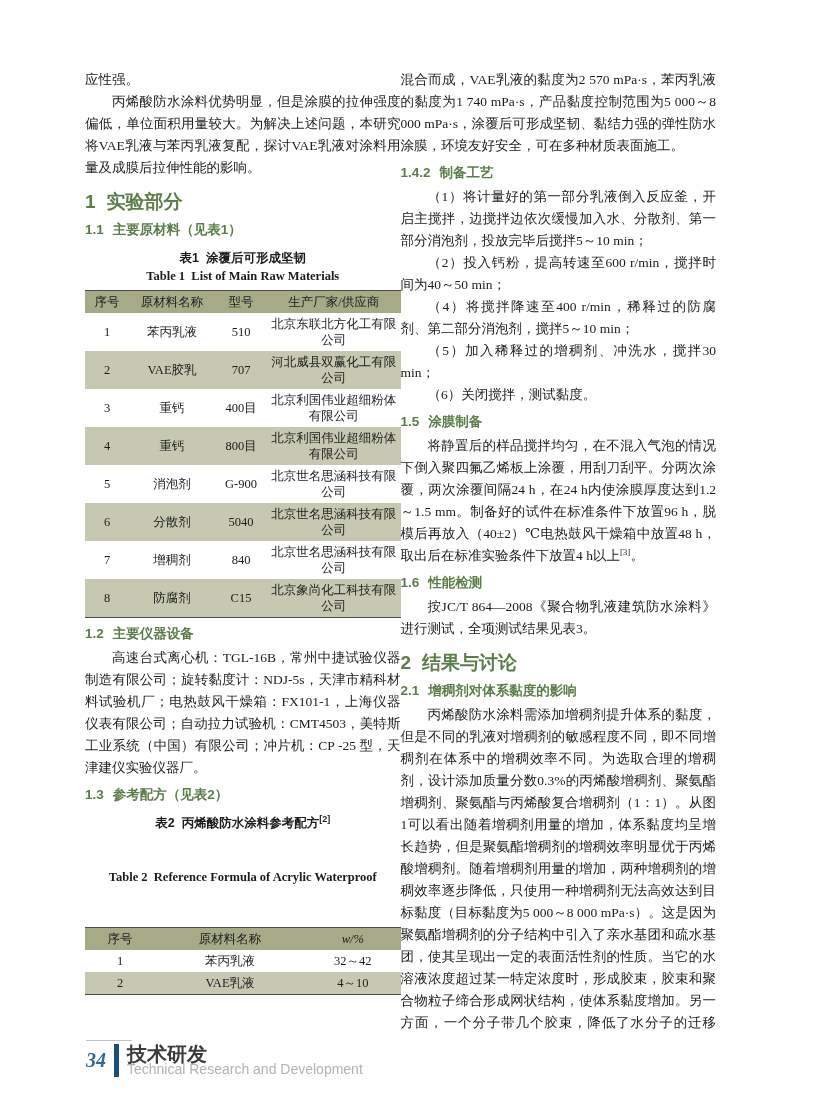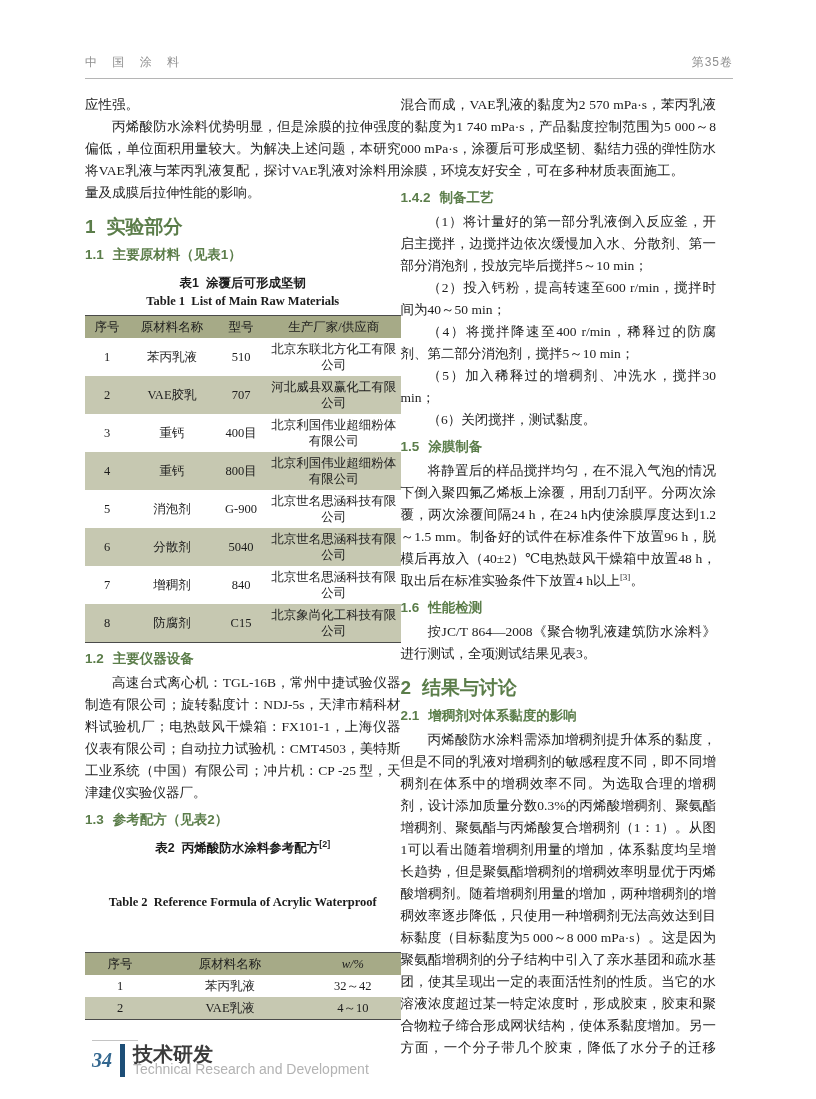--- a/index.html
+++ b/index.html
@@ -49,21 +49,21 @@
   table.tbl {
     width: 100%; border-collapse: collapse; table-layout: fixed;
     font-size: 12.5px; line-height: 16px; text-align: center;
     border-top: 1.5px solid #4a4a4a; border-bottom: 1.5px solid #4a4a4a;
   }
   table.tbl th, table.tbl td { padding: 3px 1px; font-weight: normal; vertical-align: middle; }
   table.tbl thead tr { background: #a6aa87; }
   table.tbl tbody tr:nth-child(even) { background: #c6c8b1; }
   .ital { font-style: italic; }
 
-  .footer { position: absolute; left: 92px; top: 1040px; }
+  .footer { position: absolute; left: 86px; top: 1040px; }
   .footer-rule { width: 46px; border-top: 1px solid #c4c4c4; margin-bottom: 3px; }
   .footer-row { display: flex; align-items: center; }
   .page-num {
     font-family: "Liberation Serif", "DejaVu Serif", serif;
     font-style: italic; font-weight: bold;
     font-size: 20px; color: #33678f; padding-right: 8px;
   }
   .footer-bar { width: 5px; height: 33px; background: #1d4e77; margin-right: 8px; }
   .footer-section-cn {
     font-family: "Liberation Sans", "DejaVu Sans", sans-serif;
@@ -73,24 +73,20 @@
     font-family: Liberation Sans, sans-serif;
     font-size: 14px; color: #b3b3b3; line-height: 12px;
   }
 </style>
 </head>
 <body>
 
 <div class="page">
   <div class="content">
 
-    <div class="pagehead">
-      <span class="journal">中 国 涂 料</span>
-      <span class="volume">第35卷</span>
-    </div>
 
     <div class="columns">
 
       <div class="col">
         <p class="para">应性强。</p>
         <p class="para indent">丙烯酸防水涂料优势明显，但是涂膜的拉伸强度偏低，单位面积用量较大。为解决上述问题，本研究将VAE乳液与苯丙乳液复配，探讨VAE乳液对涂料用量及成膜后拉伸性能的影响。</p>
 
         <div class="h-major">
           <span class="num">1</span><span>实验部分</span>
         </div>

